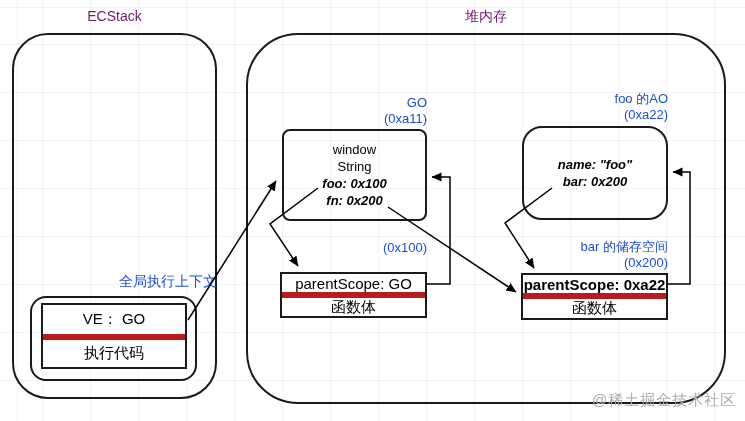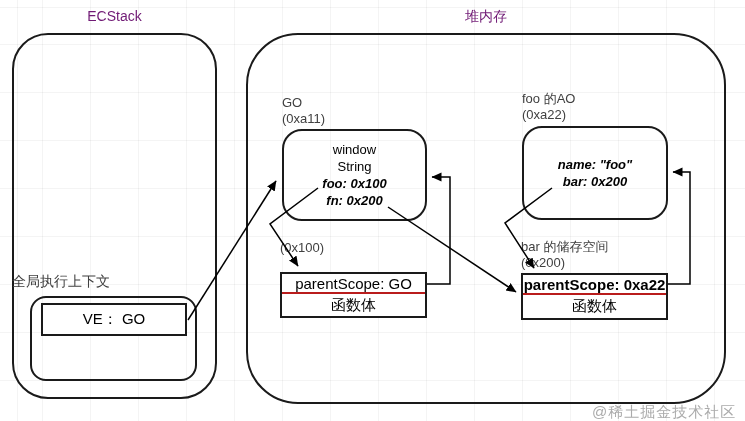--- a/index.html
+++ b/index.html
@@ -17,64 +17,65 @@
     background-position:42px 44px;
   }
   .abs{position:absolute;}
   .title{
     font-size:14px;line-height:18px;text-align:center;color:#701a75;
   }
   .outline{
     border:2px solid #1a1a1a;background:transparent;box-sizing:border-box;
   }
   .caption{
-    font-size:13px;line-height:16px;text-align:left;color:#404040;white-space:nowrap;
+    font-size:13px;line-height:16px;text-align:right;color:#1d4ed8;white-space:nowrap;
   }
   .node-content{
     display:flex;flex-direction:column;justify-content:center;align-items:center;
     width:100%;height:100%;font-size:13px;line-height:17px;text-align:center;
   }
   .ptr{font-weight:bold;font-style:italic;}
   .tbl{box-sizing:border-box;border:2px solid #1a1a1a;background:#fff;}
   .tbl-row{
     box-sizing:border-box;display:flex;align-items:center;justify-content:center;
     font-size:15px;white-space:nowrap;
   }
-  .tbl-row + .tbl-row{border-top:2px solid #b91c1c;}
+  .tbl-row + .tbl-row{border-top:6px solid #b91c1c;}
   svg.connectors{position:absolute;inset:0;pointer-events:none;}
   .watermark{
-    font-size:15px;letter-spacing:1px;color:#ababab;white-space:nowrap;margin-top:12px;
+    font-size:15px;letter-spacing:1px;color:#ababab;white-space:nowrap;
   }
 </style>
 </head>
 <body>
 
 <div class="grid"></div>
 
 <div class="abs title" style="left:12px;top:7px;width:205px;">ECStack</div>
 
 <div class="abs outline" style="left:12px;top:33px;width:205px;height:366px;border-radius:36px;"></div>
 
 <div class="abs caption" style="left:12px;top:273px;width:205px;font-size:14px;">全局执行上下文</div>
 
 <div class="abs outline" style="left:30px;top:296px;width:167px;height:85px;border-radius:16px;"></div>
 
 <div class="abs tbl" style="left:41px;top:303px;width:146px;">
   <div class="tbl-row" style="height:29px;">VE： GO</div>
+  <div class="tbl-row" style="height:33px;">执行代码</div>
 </div>
 
 <div class="abs title" style="left:246px;top:7px;width:480px;">堆内存</div>
 
 <div class="abs outline" style="left:246px;top:33px;width:480px;height:371px;border-radius:52px;"></div>
 
 <div class="abs caption" style="left:282px;top:95px;width:145px;">
   <div>GO</div>
   <div>(0xa11)</div>
 </div>
-<div class="abs outline" style="left:282px;top:129px;width:145px;height:92px;border-radius:20px;">
+<div class="abs outline" style="left:282px;top:129px;width:145px;height:92px;border-radius:8px;">
   <div class="node-content">
     <div>window</div>
     <div>String</div>
     <div class="ptr">foo: 0x100</div>
     <div class="ptr">fn: 0x200</div>
   </div>
 </div>
 
 <div class="abs caption" style="left:522px;top:91px;width:146px;">
   <div>foo 的AO</div>

